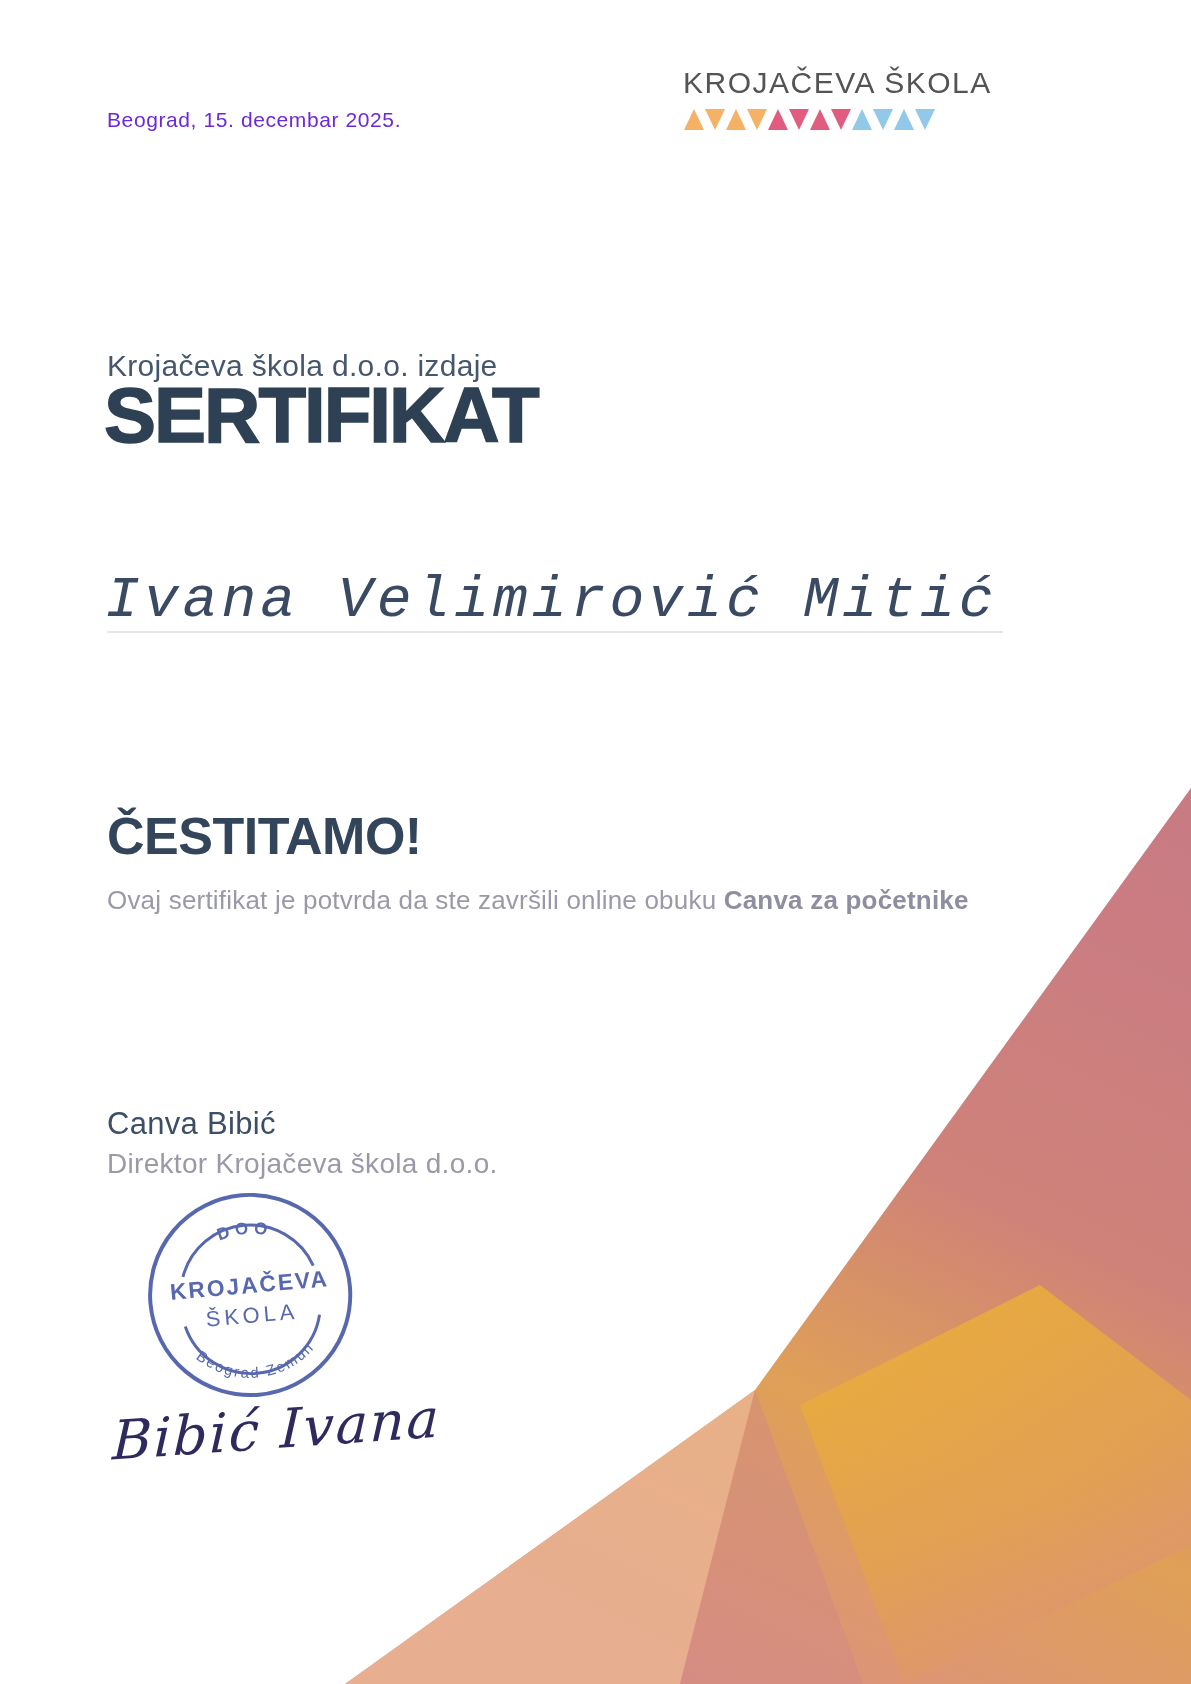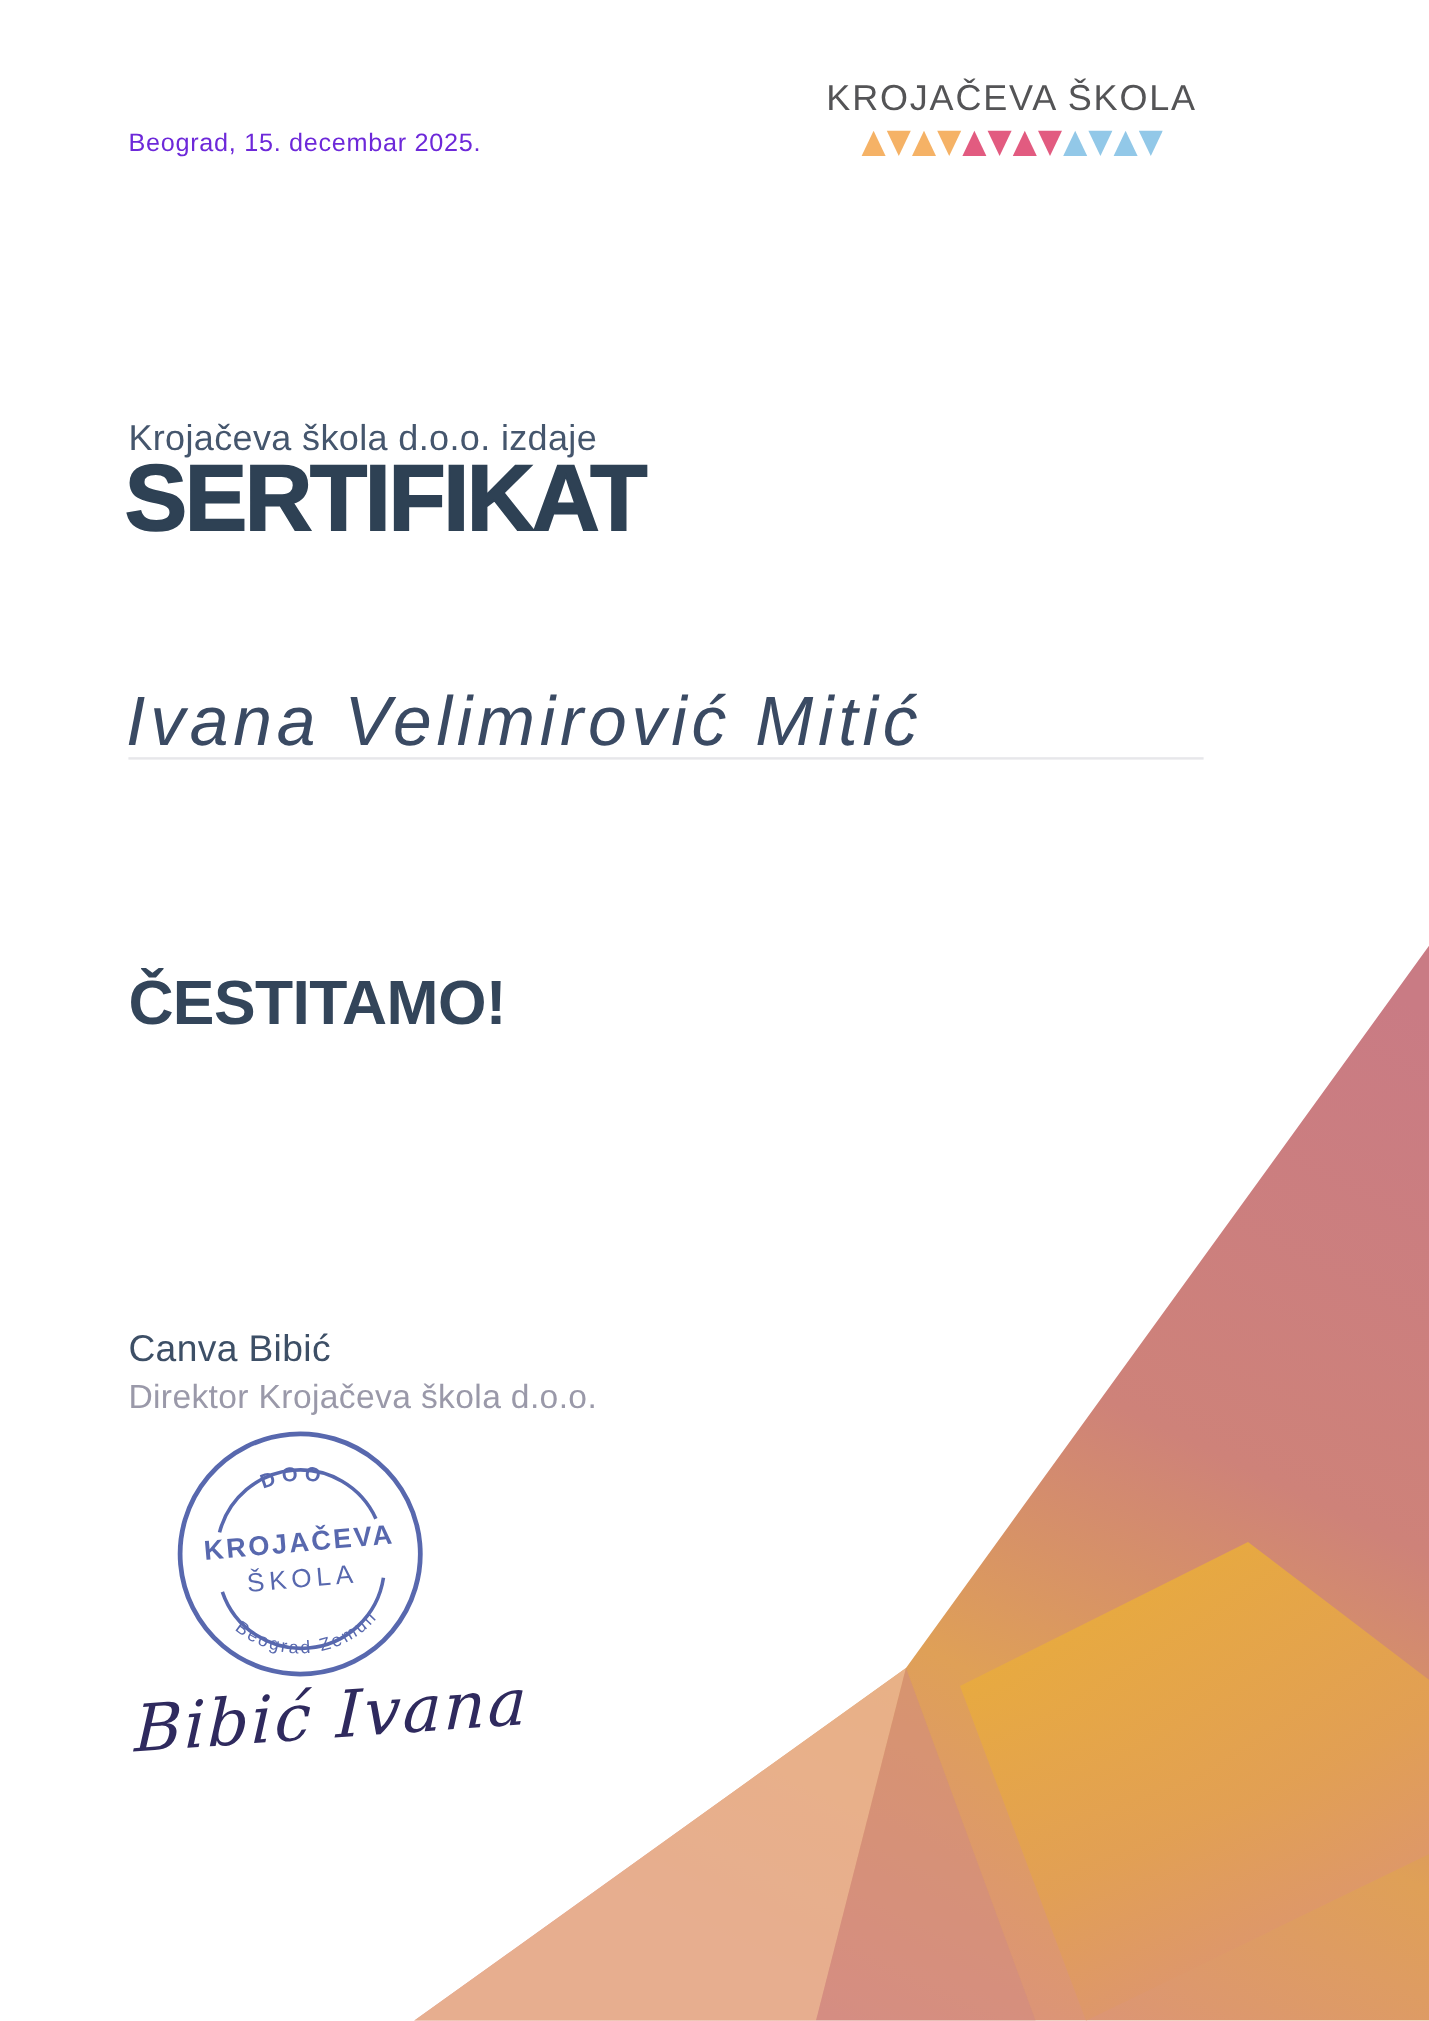--- a/index.html
+++ b/index.html
@@ -10,42 +10,42 @@
     overflow:hidden;
     font-family:"Liberation Sans",sans-serif;
   }
   
   .date{
     position:absolute;left:107px;top:108px;
     font-size:21px;letter-spacing:.6px;color:#6d28d9;
   }
   .logo{
     position:absolute;right:188px;top:66px;width:320px;
-    display:flex;flex-direction:column;align-items:center;
+    display:flex;flex-direction:column;align-items:flex-start;
   }
   .logo-text{
     font-size:30px;font-weight:400;letter-spacing:1.5px;
     color:#545456;white-space:nowrap;
   }
   .logo-strip{display:block;margin-top:8px;}
   
   .issuer{
     position:absolute;left:107px;top:349px;
     font-size:30px;color:#45566D;letter-spacing:.3px;
   }
   .title{
     position:absolute;left:104px;top:376px;margin:0;
     font-size:78px;line-height:1;font-weight:bold;
     letter-spacing:-2px;color:#2E4154;
     -webkit-text-stroke:1.5px #2E4154;
   }
   
   .recipient{
     position:absolute;left:105px;top:568px;
-    font-family:Liberation Sans, sans-serif;font-style:italic;
+    font-family:Liberation Mono, monospace;font-style:italic;
     font-size:58px;letter-spacing:4px;color:#3A4A63;
     white-space:nowrap;
   }
   .name-underline{
     position:absolute;left:107px;top:631px;width:896px;height:2px;
     background:#E7E7EA;
   }
   
   .congrats{
     position:absolute;left:107px;top:806px;margin:0;
@@ -135,20 +135,24 @@
 
     <div class="issuer">Krojačeva škola d.o.o. izdaje</div>
     <h1 class="title">SERTIFIKAT</h1>
 
     <div class="recipient">Ivana Velimirović Mitić</div>
     <div class="name-underline"></div>
 
     <h2 class="congrats">ČESTITAMO!</h2>
 
     <div class="body-text">
+      <div class="line">
+        <span>Ovaj sertifikat je potvrda da ste završili online obuku</span>
+        <span class="b">Canva za početnike</span>
+      </div>
     </div>
 
     <div class="sig-name">Canva Bibić</div>
     <div class="sig-title">Direktor Krojačeva škola d.o.o.</div>
 
     <svg class="stamp" width="218" height="218" viewBox="0 0 220 220">
       <defs>
         <path id="arcTop" d="M 38,102 A 76,76 0 0 1 182,102"></path>
         <path id="arcBottom" d="M 26,128 A 86,86 0 0 0 194,128"></path>
       </defs>

